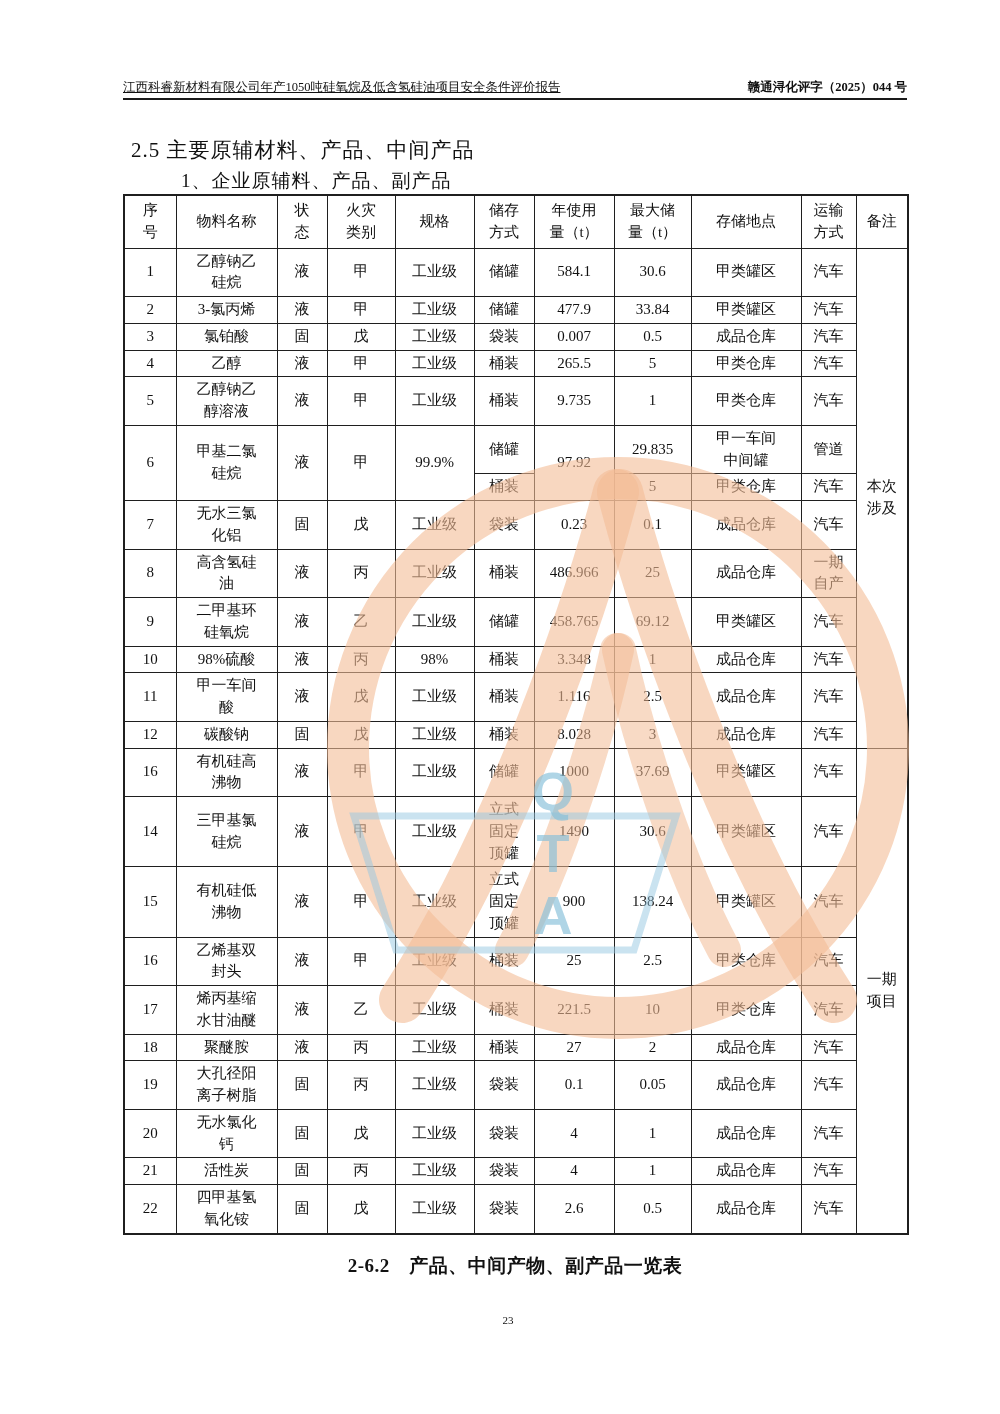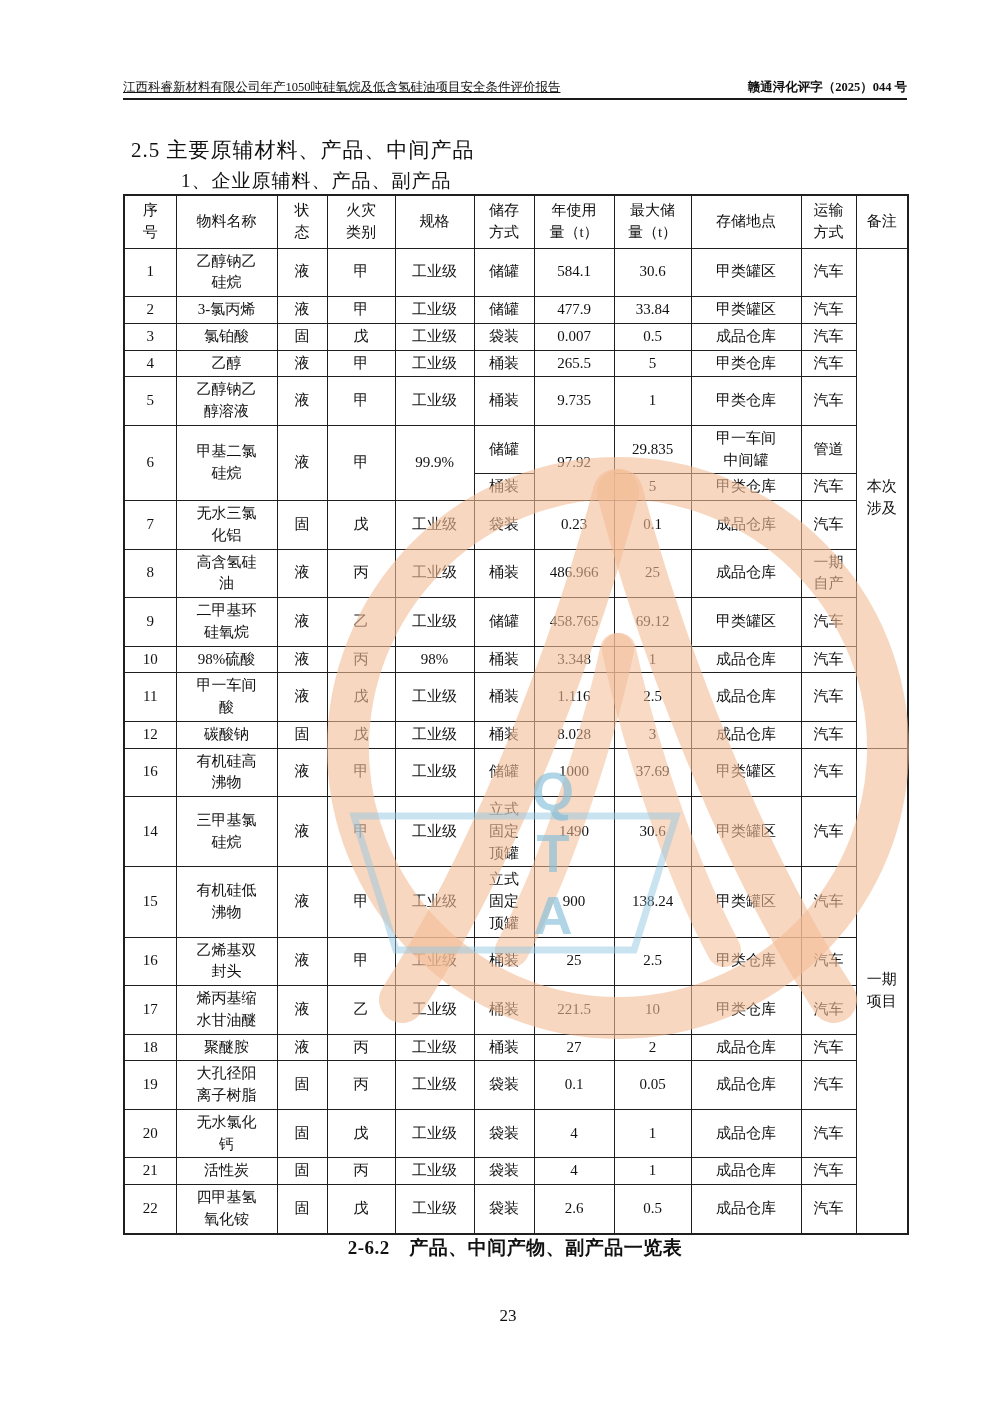--- a/index.html
+++ b/index.html
@@ -33,25 +33,25 @@
     border:1px solid #1f1f1f;
     text-align:center;vertical-align:middle;
     font-size:15px;line-height:1.45;
     padding:2px 1px;
     white-space:pre-line;
     font-weight:normal;
     overflow:hidden;
   }
   table.materials thead th{padding:4px 1px;}
 
-  .bottom-title{text-align:center;font-size:19px;font-weight:bold;letter-spacing:0.5px;}
+  .bottom-title{margin-top:18px;text-align:center;font-size:19px;font-weight:bold;letter-spacing:0.5px;}
 
   .page-number{
     position:absolute;left:16px;right:0;bottom:88px;
-    text-align:center;font-size:17px;z-index:1;
+    text-align:center;font-size:11px;z-index:1;
   }
 
   
   .watermark{position:absolute;inset:0;z-index:2;pointer-events:none;}
   .wm-svg{position:absolute;left:0;top:0;}
   .wm-company{
     position:absolute;left:132px;top:676px;
     font-size:64px;font-weight:bold;white-space:nowrap;
     color:rgba(255,255,255,0.10);
     -webkit-text-stroke:2px rgba(148,148,148,0.55);

